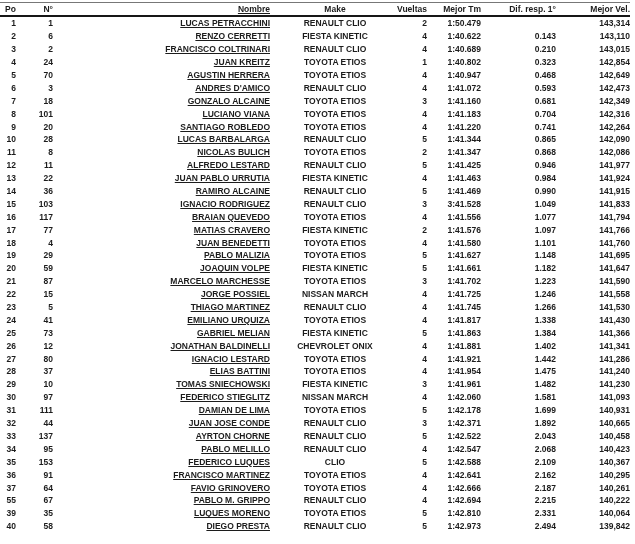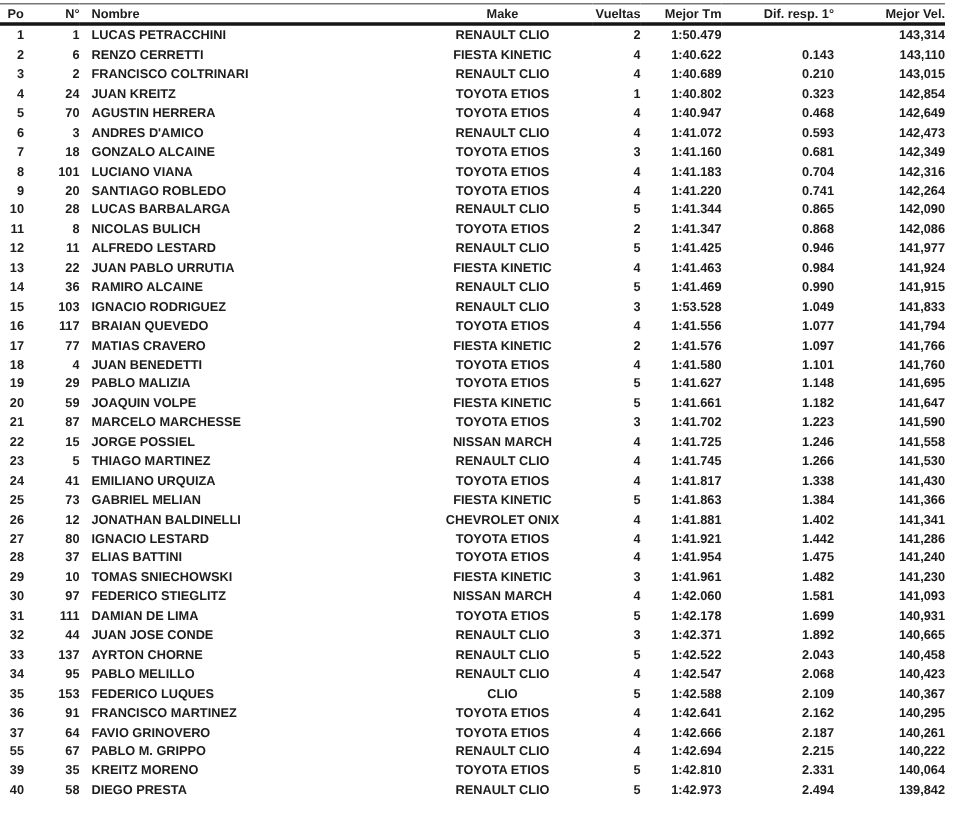--- a/index.html
+++ b/index.html
@@ -59,22 +59,23 @@
   table.results td:nth-child(6), table.results th:nth-child(6),
   table.results td:nth-child(7), table.results th:nth-child(7),
   table.results td:nth-child(8), table.results th:nth-child(8) {
     text-align: right;
   }
   table.results th:nth-child(1) {
     text-align: left;
     padding-left: 5px;
   }
   table.results td:nth-child(3), table.results th:nth-child(3) {
-    text-align: left;
+    text-align: right;
     padding-left: 8px;
+    text-decoration: underline;
   }
   table.results td:nth-child(4), table.results th:nth-child(4) {
     text-align: center;
     padding-left: 5px;
   }
 </style>
 </head>
 <body>
 
 <table class="results">
@@ -240,21 +241,21 @@
         <td>1:41.469</td>
         <td>0.990</td>
         <td>141,915</td>
       </tr>
       <tr>
         <td>15</td>
         <td>103</td>
         <td>IGNACIO RODRIGUEZ</td>
         <td>RENAULT CLIO</td>
         <td>3</td>
-        <td>1:53.528</td>
+        <td>3:41.528</td>
         <td>1.049</td>
         <td>141,833</td>
       </tr>
       <tr>
         <td>16</td>
         <td>117</td>
         <td>BRAIAN QUEVEDO</td>
         <td>TOYOTA ETIOS</td>
         <td>4</td>
         <td>1:41.556</td>
@@ -477,21 +478,21 @@
         <td>PABLO M. GRIPPO</td>
         <td>RENAULT CLIO</td>
         <td>4</td>
         <td>1:42.694</td>
         <td>2.215</td>
         <td>140,222</td>
       </tr>
       <tr>
         <td>39</td>
         <td>35</td>
-        <td>KREITZ MORENO</td>
+        <td>LUQUES MORENO</td>
         <td>TOYOTA ETIOS</td>
         <td>5</td>
         <td>1:42.810</td>
         <td>2.331</td>
         <td>140,064</td>
       </tr>
       <tr>
         <td>40</td>
         <td>58</td>
         <td>DIEGO PRESTA</td>

